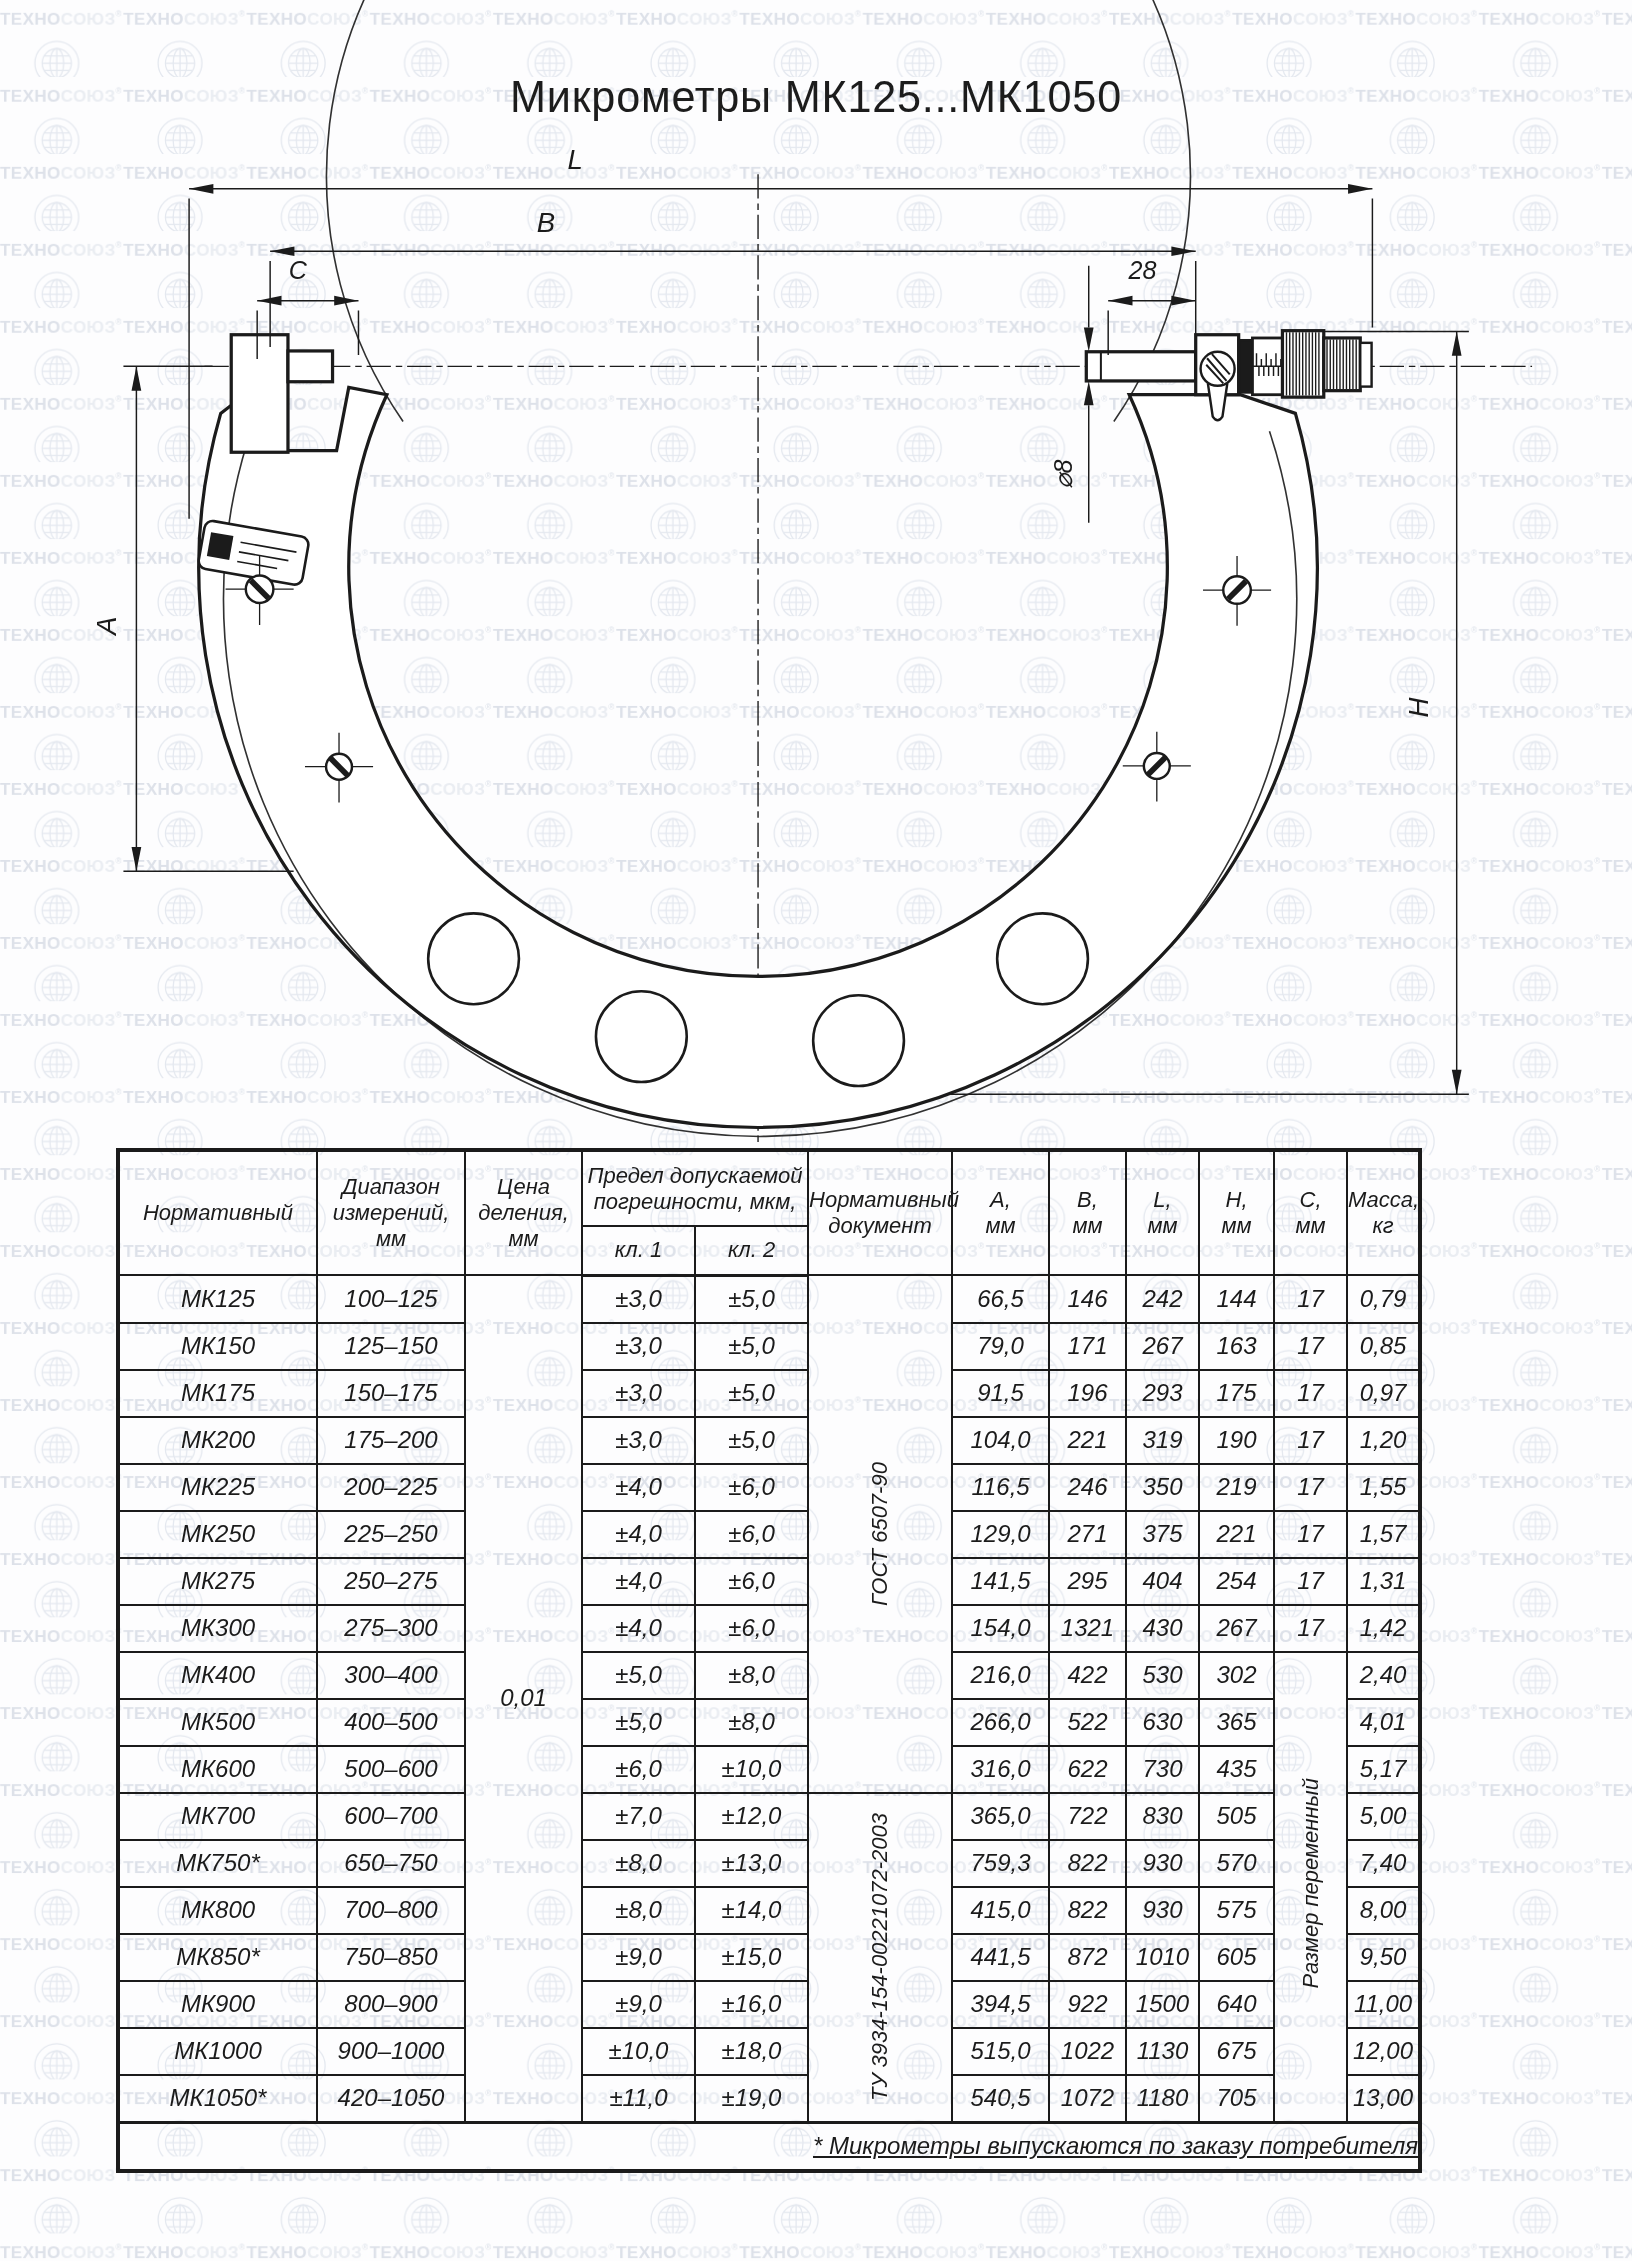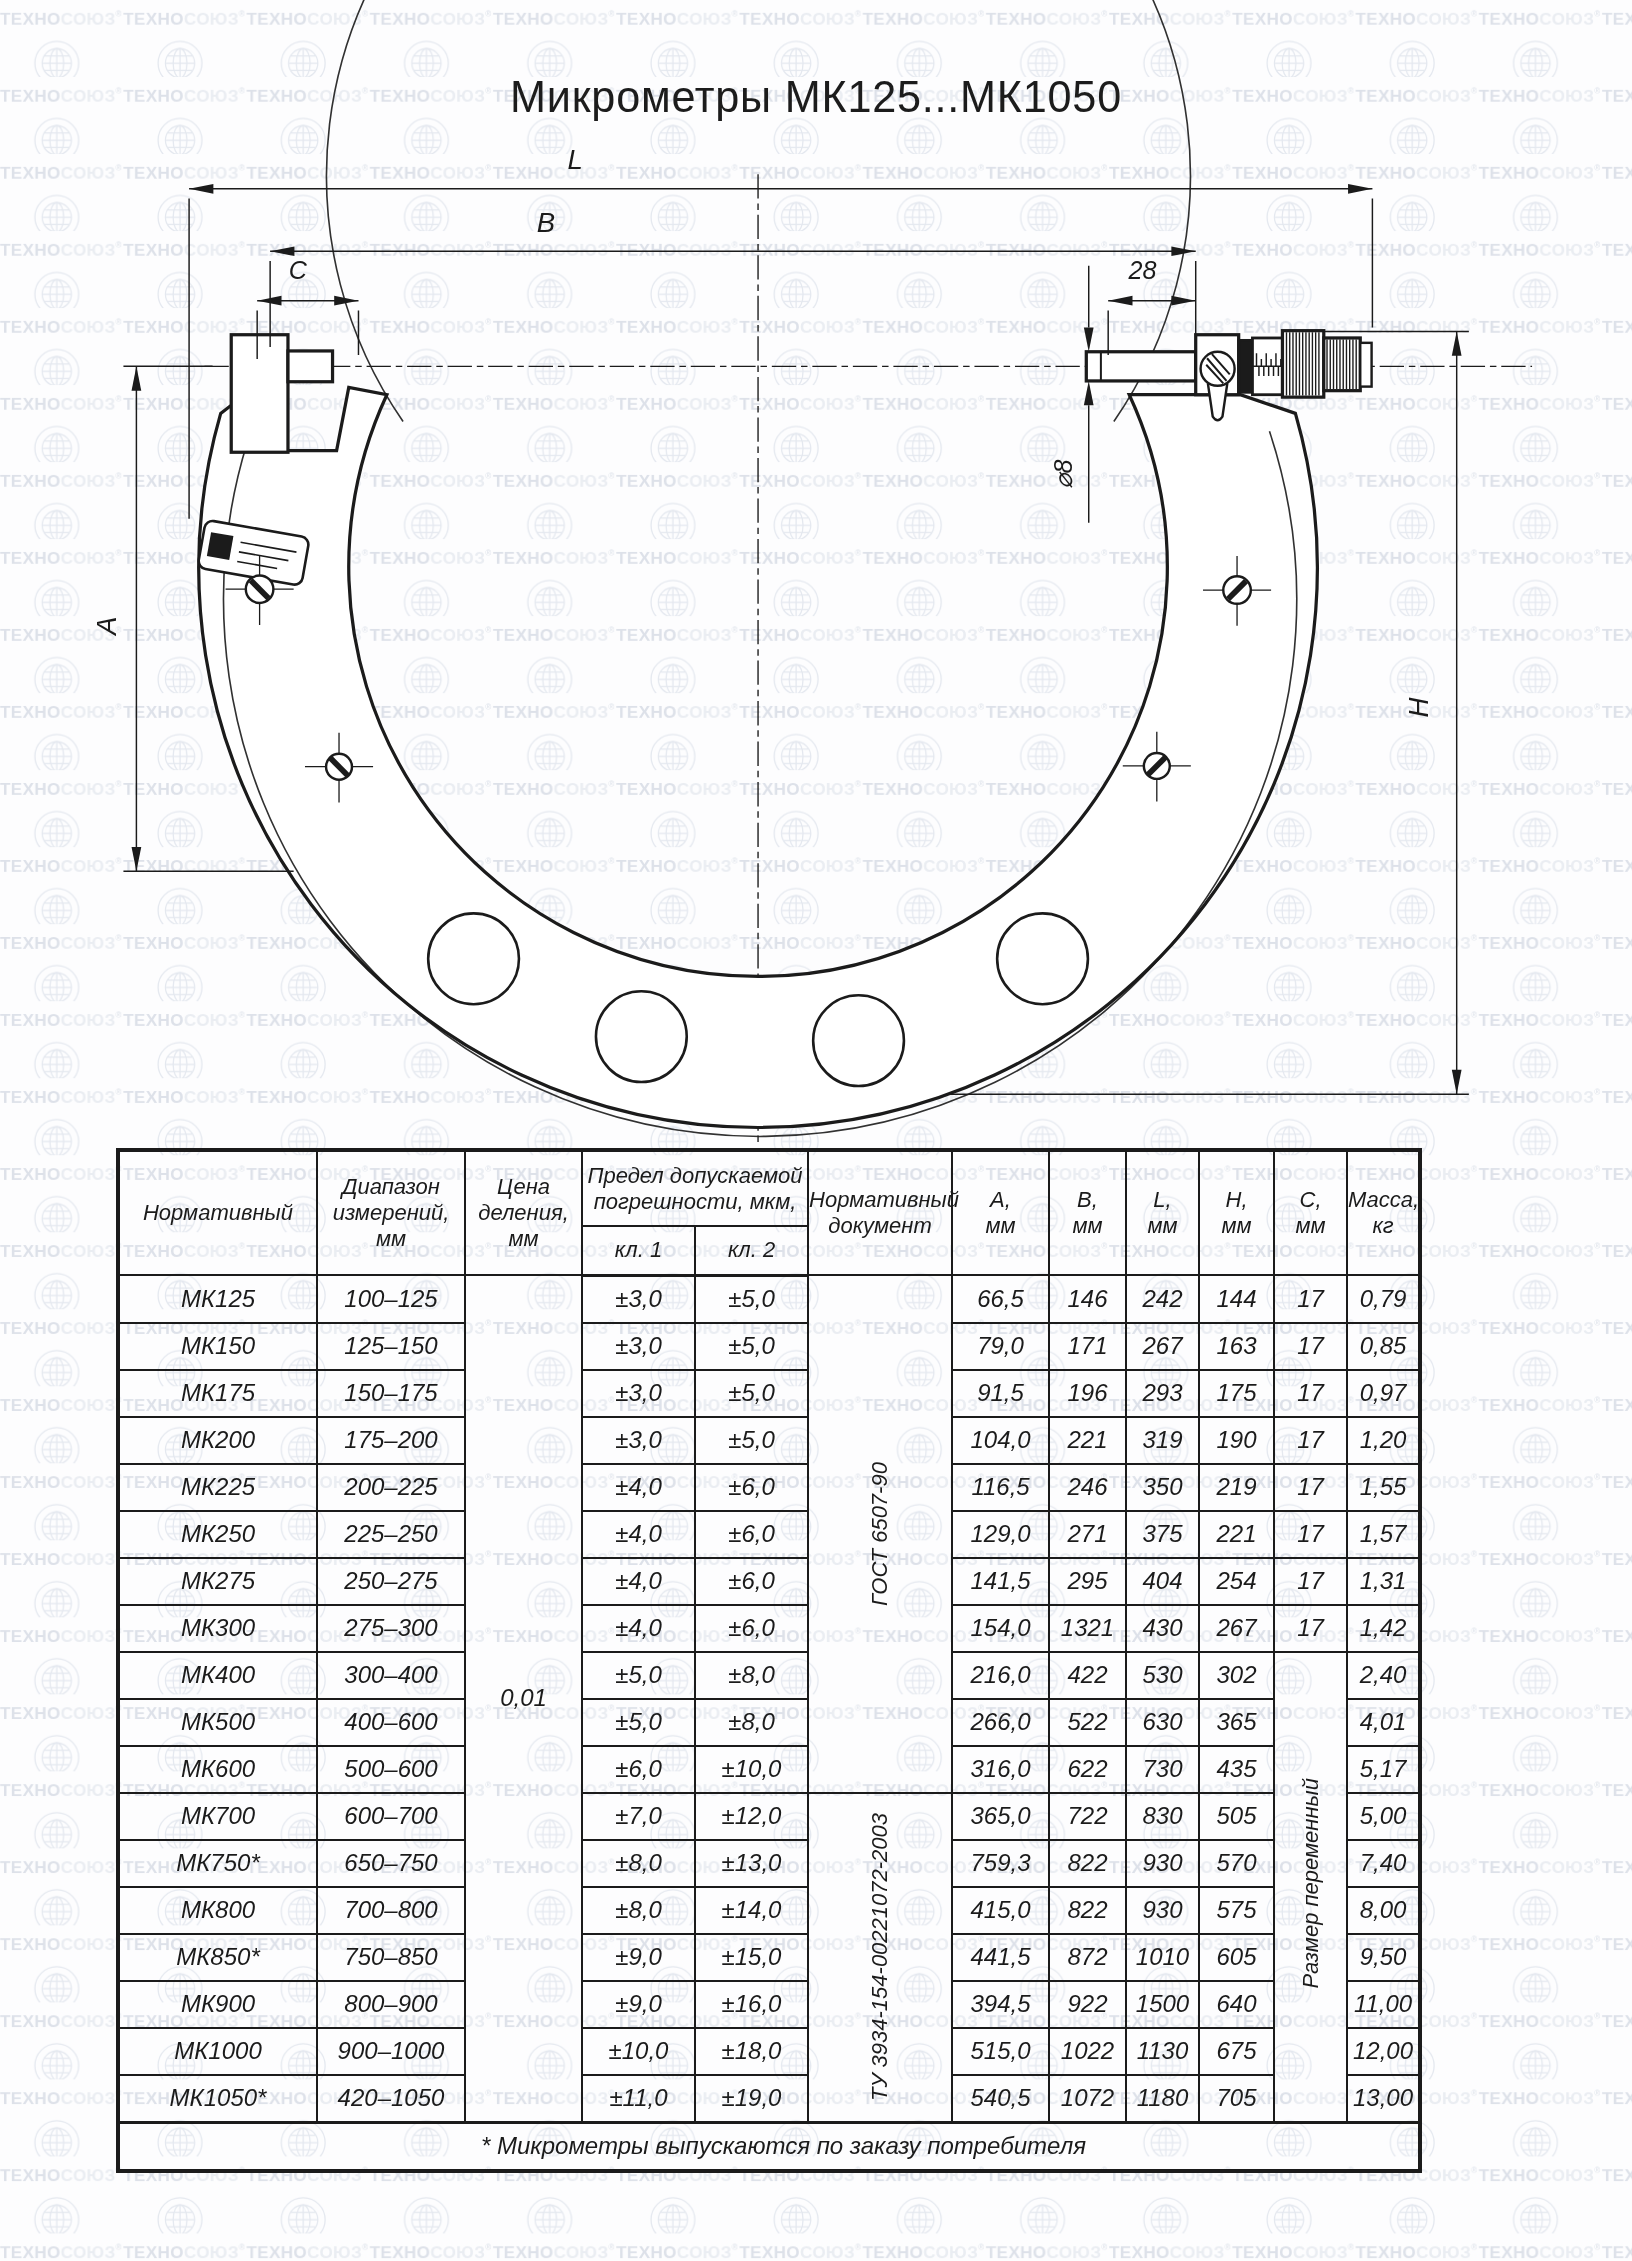--- a/index.html
+++ b/index.html
@@ -30,22 +30,23 @@
   table.spec thead tr.h2{height:49px;}
   table.spec thead tr:last-child th{border-bottom:3.2px solid #1b1b1b;}
   table.spec tbody td{font-size:24px;height:45px;}
   .rot{
     writing-mode:vertical-rl;transform:rotate(180deg);
     font-size:22px;white-space:nowrap;display:inline-block;line-height:1;
   }
   td.doccell{position:relative;}
   td.doccell .rot{position:absolute;left:50%;top:50%;transform:translate(-50%,-50%) rotate(180deg);}
   tr.footnote td{
-    text-align:center;font-size:25px;height:58px;padding-left:29px;
+    text-align:right;font-size:25px;height:58px;padding-left:29px;
     border-top:3.2px solid #1b1b1b;
+    text-decoration:underline;
   }
 </style>
 </head>
 <body>
 
 <svg class="wm-layer" width="1632" height="2261" viewBox="0 0 2013 2789" aria-hidden="true">
   <defs>
     <pattern id="wm" width="152" height="95" patternUnits="userSpaceOnUse">
       <text x="0" y="30" font-size="21" font-weight="bold" letter-spacing="0.5" fill="#dde1e9" font-family="Liberation Sans, sans-serif"><tspan>ТЕХНО</tspan><tspan fill="#eaedf2">СОЮЗ</tspan><tspan dy="-9" font-size="10" fill="#e3e7ee">®</tspan></text>
       <g stroke="#e4e8ef" fill="none" stroke-width="1.6">
@@ -329,21 +330,21 @@
           <td>±8,0</td>
           <td>216,0</td>
           <td>422</td>
           <td>530</td>
           <td>302</td>
           <td rowspan="10"><span class="rot">Размер переменный</span></td>
           <td>2,40</td>
         </tr>
         <tr>
           <td>МК500</td>
-          <td>400–600</td>
+          <td>400–500</td>
           <td>±5,0</td>
           <td>±8,0</td>
           <td>266,0</td>
           <td>522</td>
           <td>630</td>
           <td>365</td>
           <td>4,01</td>
         </tr>
         <tr>
           <td>МК600</td>

